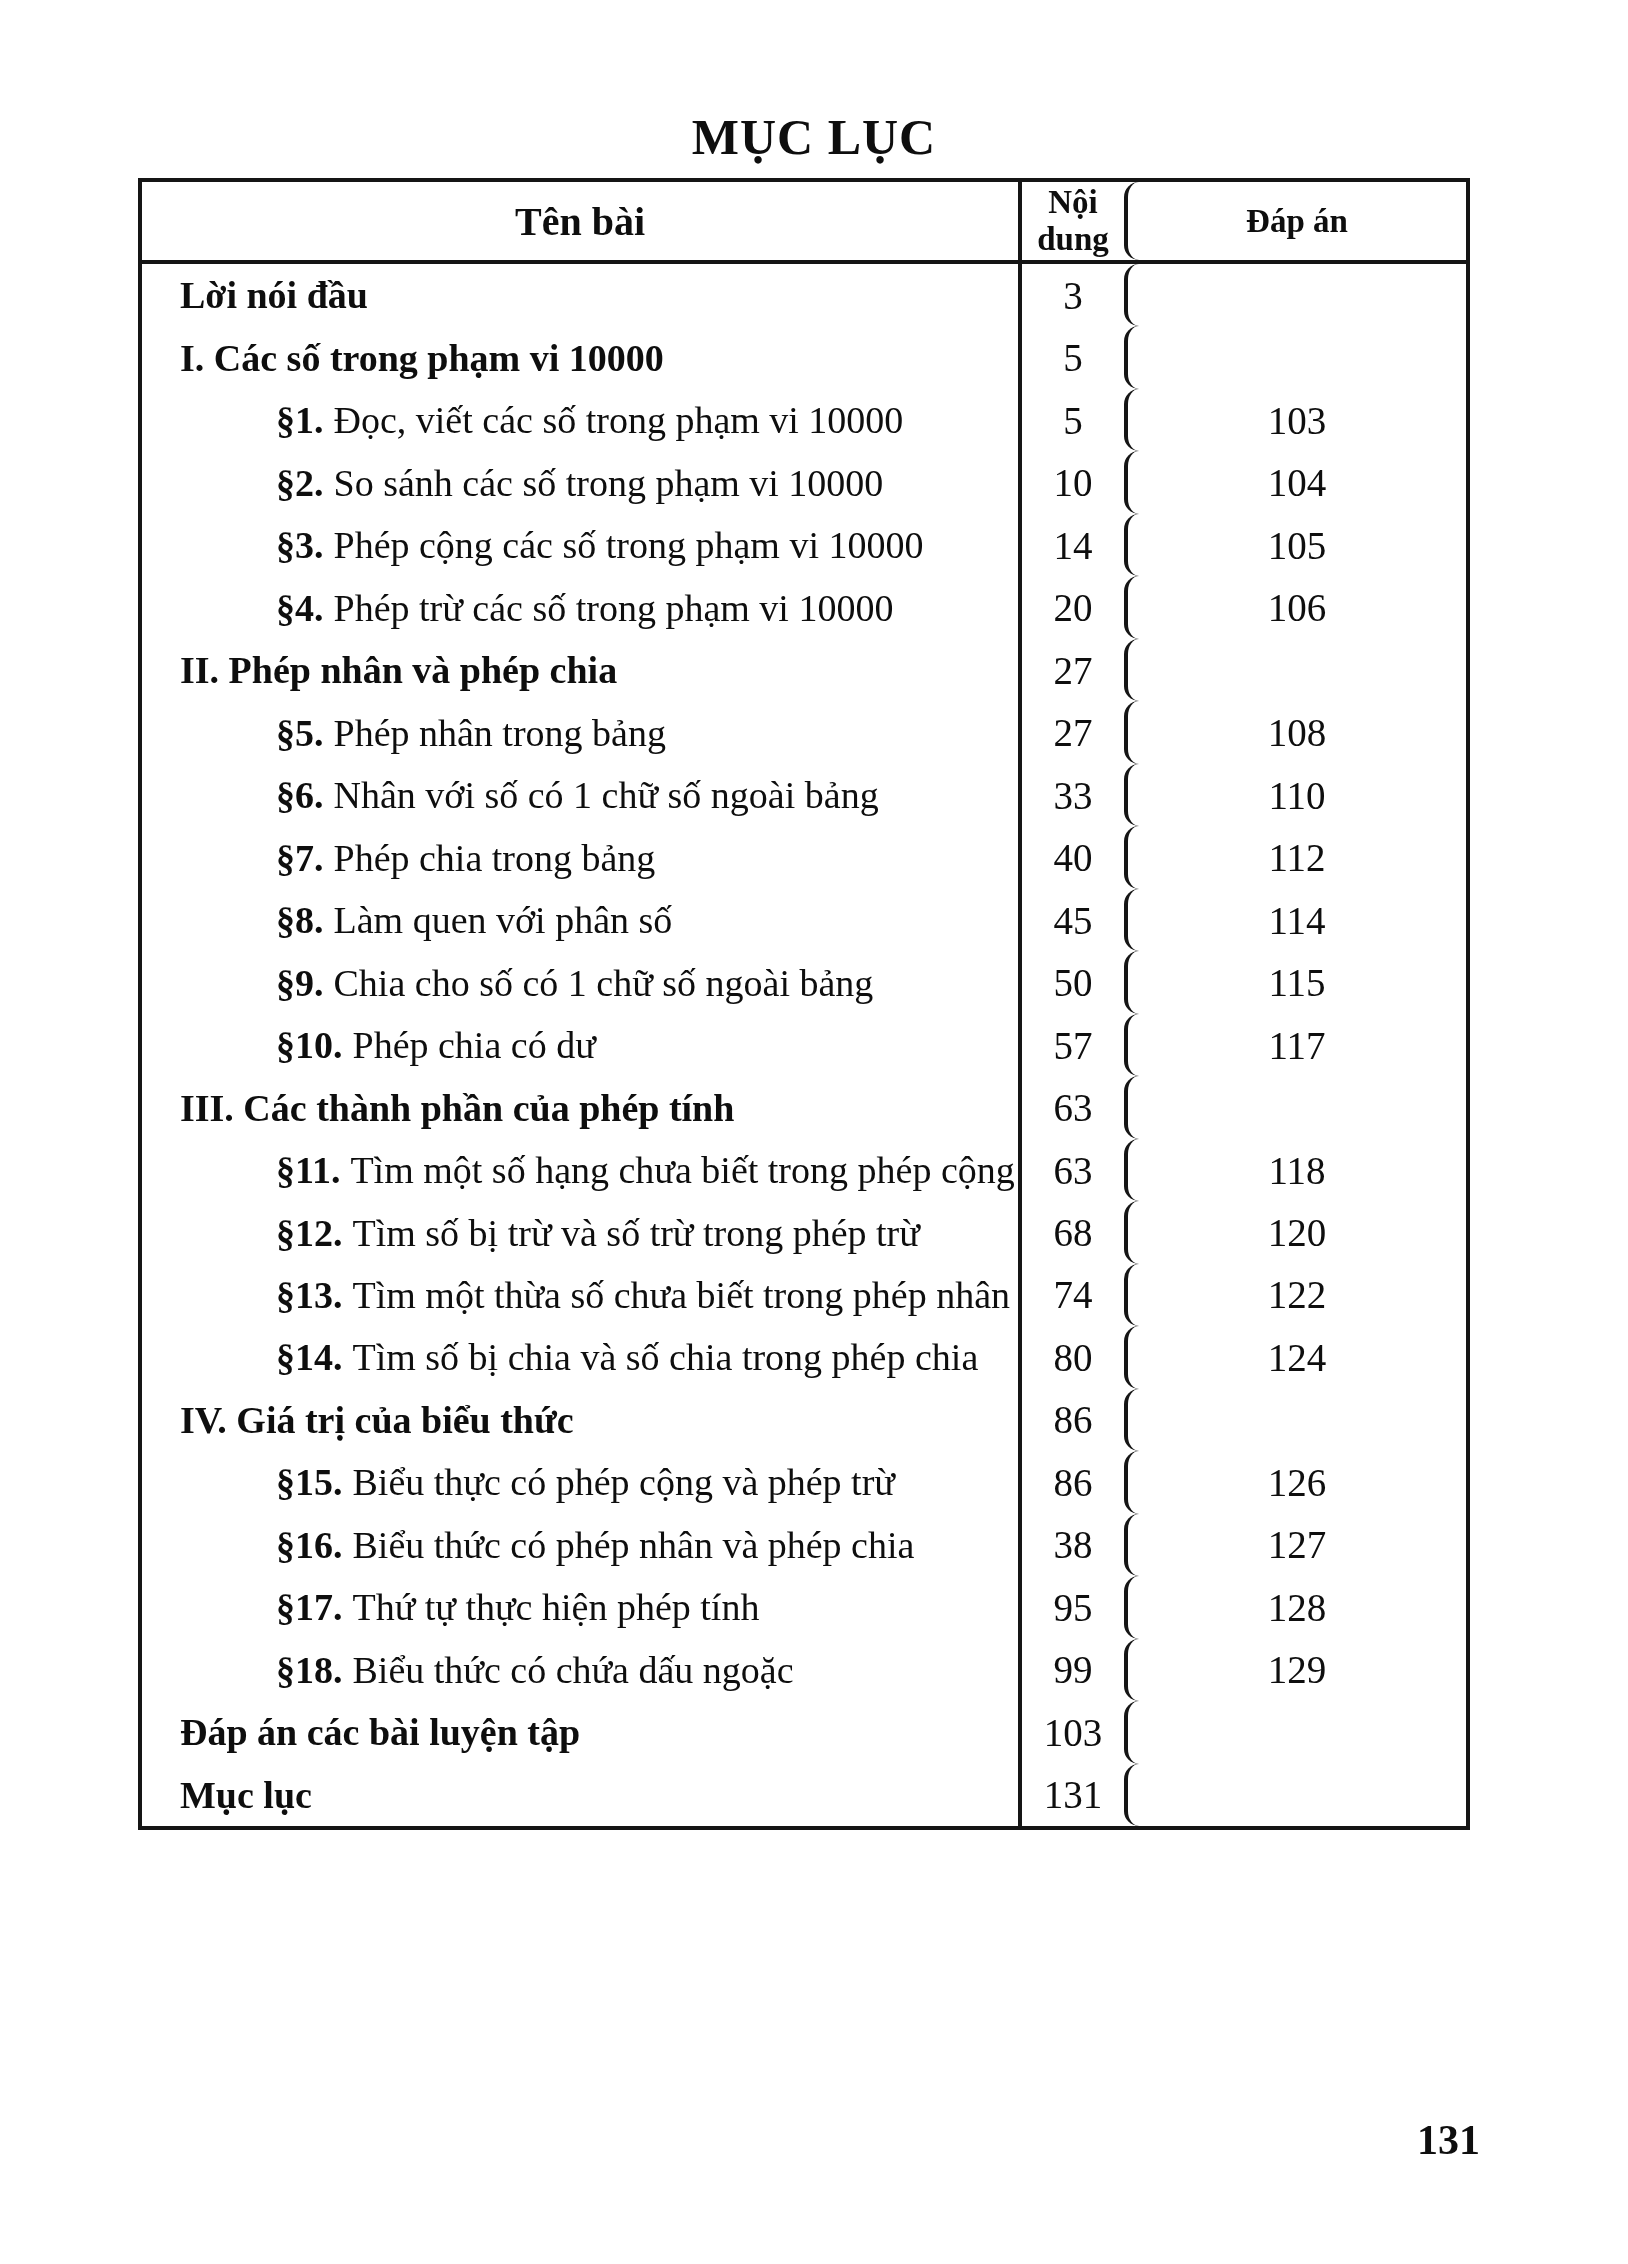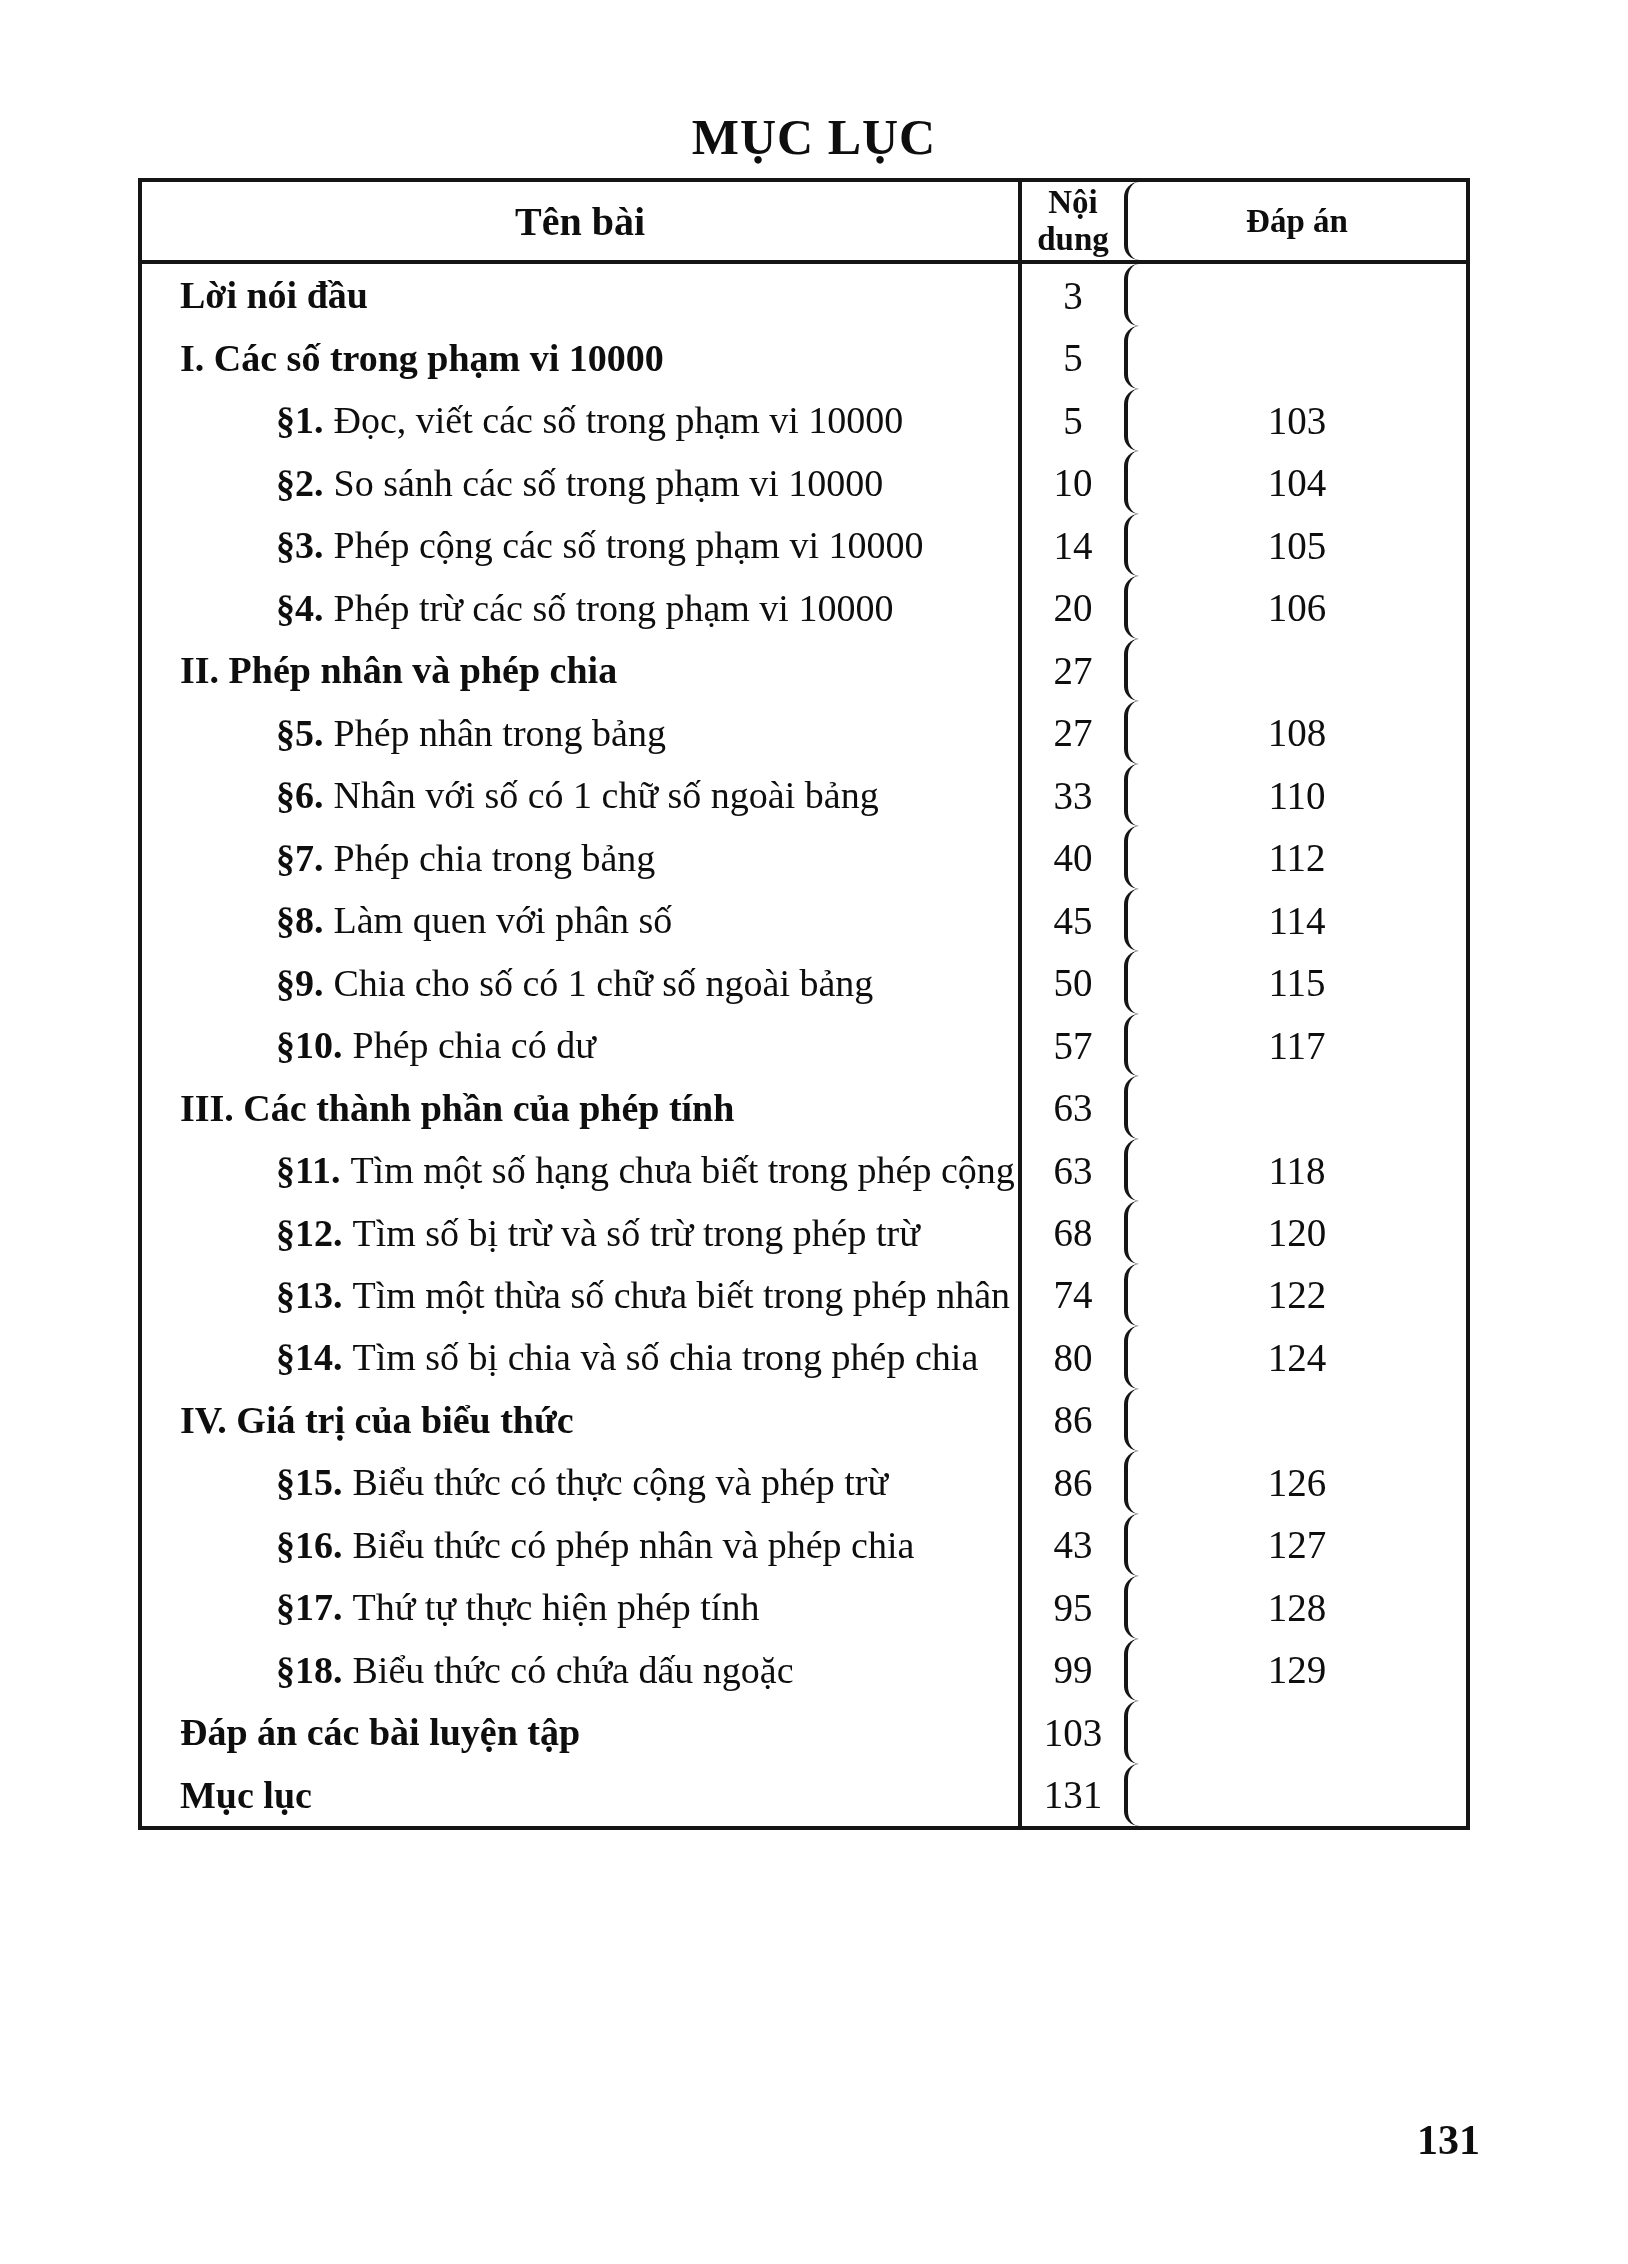--- a/index.html
+++ b/index.html
@@ -239,31 +239,31 @@
     <div class="cell-name">
       <span class="prefix"></span>
       <span class="text">IV. Giá trị của biểu thức</span>
     </div>
     <div class="cell-nd">86</div>
     <div class="cell-da"></div>
   </div>
       <div class="toc-row indent">
     <div class="cell-name">
       <span class="prefix">§15.</span>
-      <span class="text">Biểu thức có thực cộng và phép trừ</span>
+      <span class="text">Biểu thực có phép cộng và phép trừ</span>
     </div>
     <div class="cell-nd">86</div>
     <div class="cell-da">126</div>
   </div>
       <div class="toc-row indent">
     <div class="cell-name">
       <span class="prefix">§16.</span>
       <span class="text">Biểu thức có phép nhân và phép chia</span>
     </div>
-    <div class="cell-nd">43</div>
+    <div class="cell-nd">38</div>
     <div class="cell-da">127</div>
   </div>
       <div class="toc-row indent">
     <div class="cell-name">
       <span class="prefix">§17.</span>
       <span class="text">Thứ tự thực hiện phép tính</span>
     </div>
     <div class="cell-nd">95</div>
     <div class="cell-da">128</div>
   </div>

